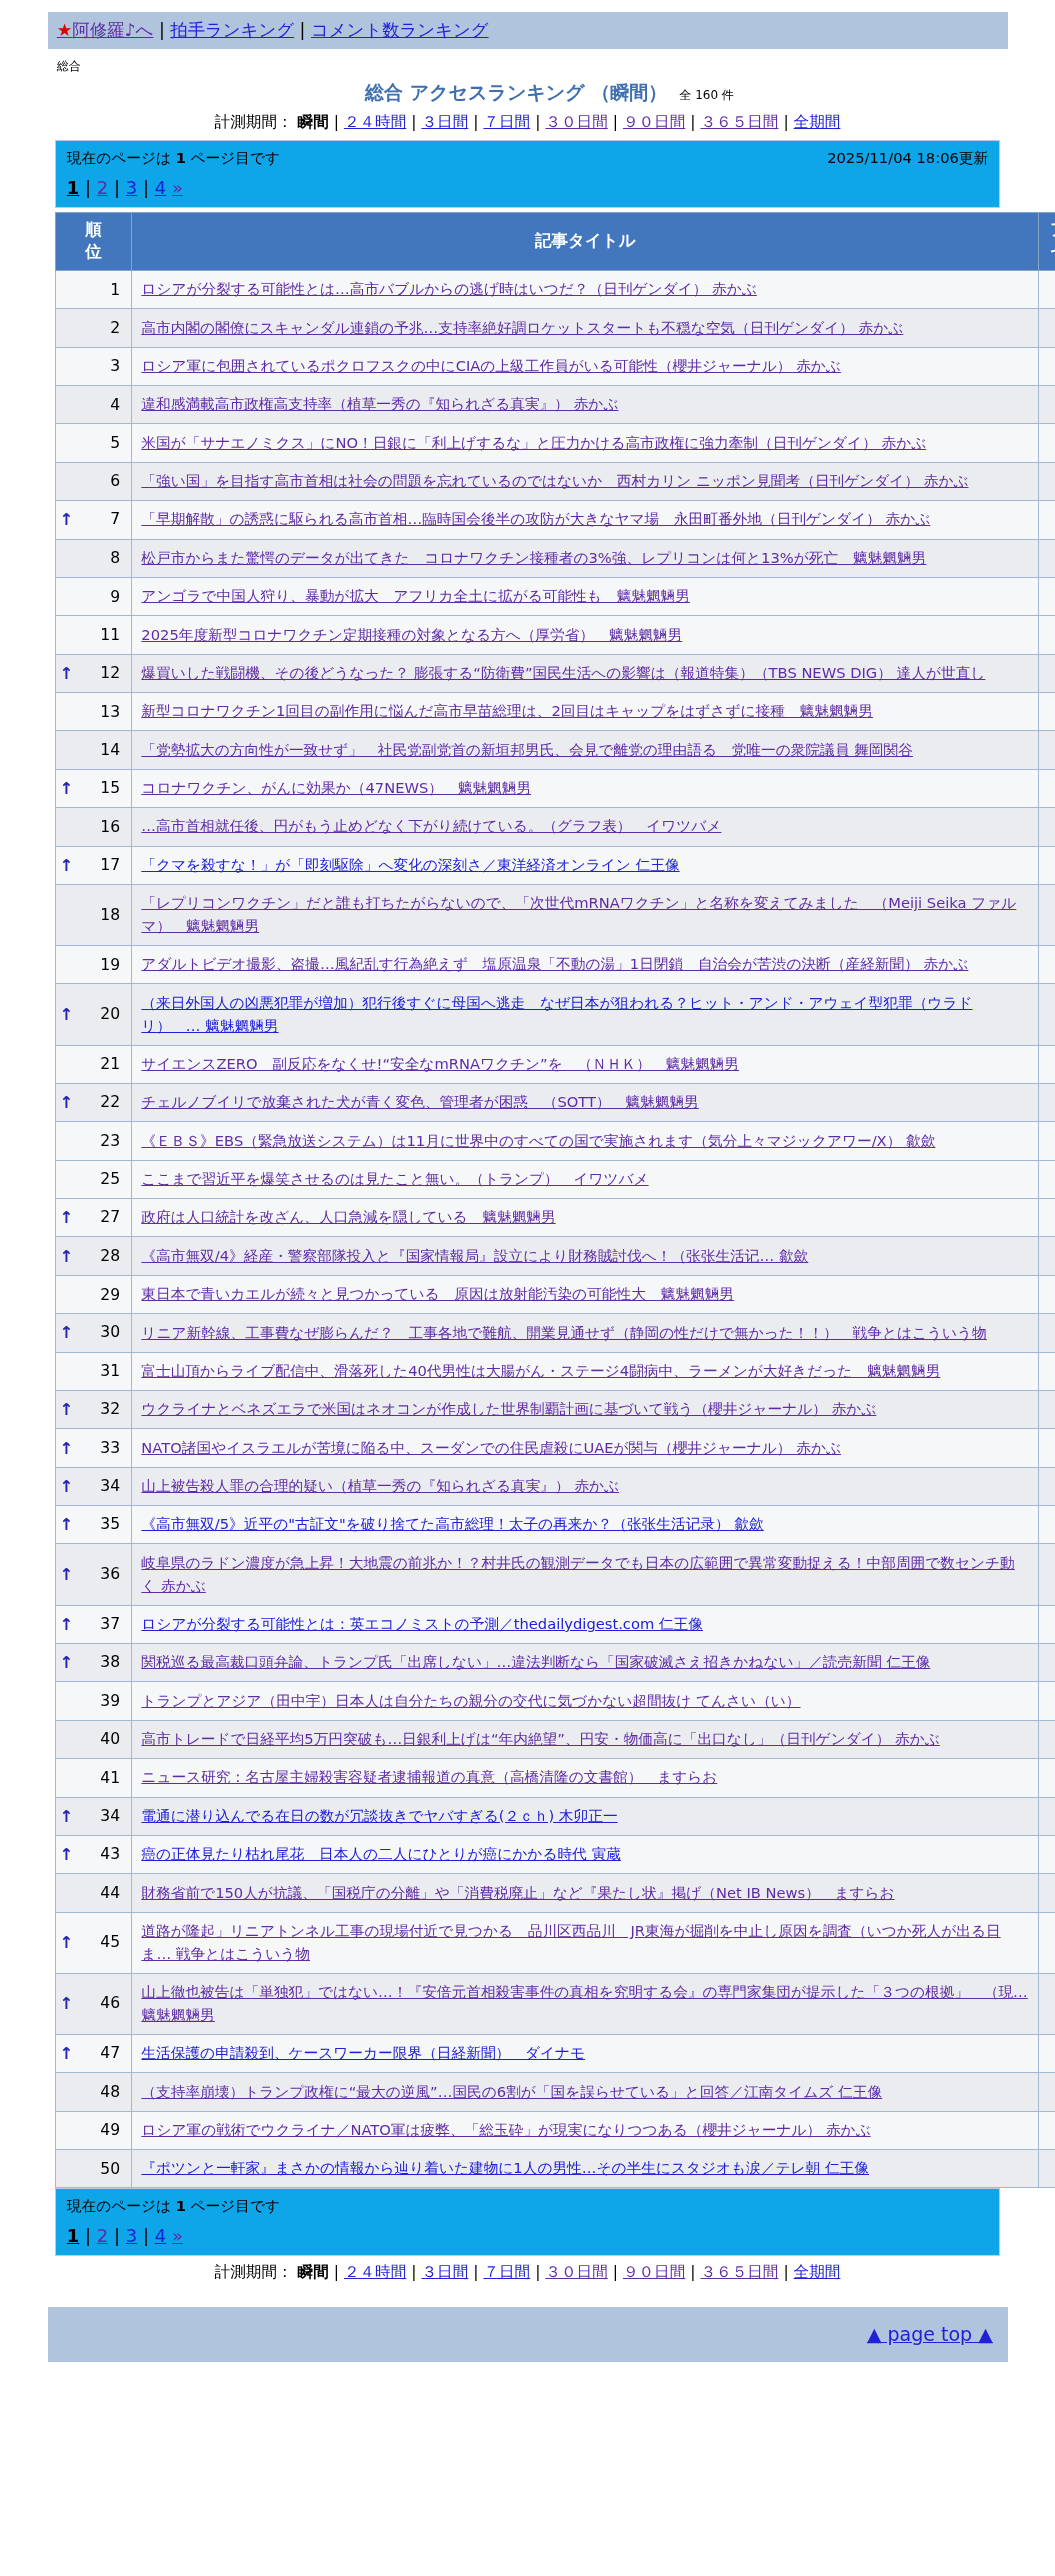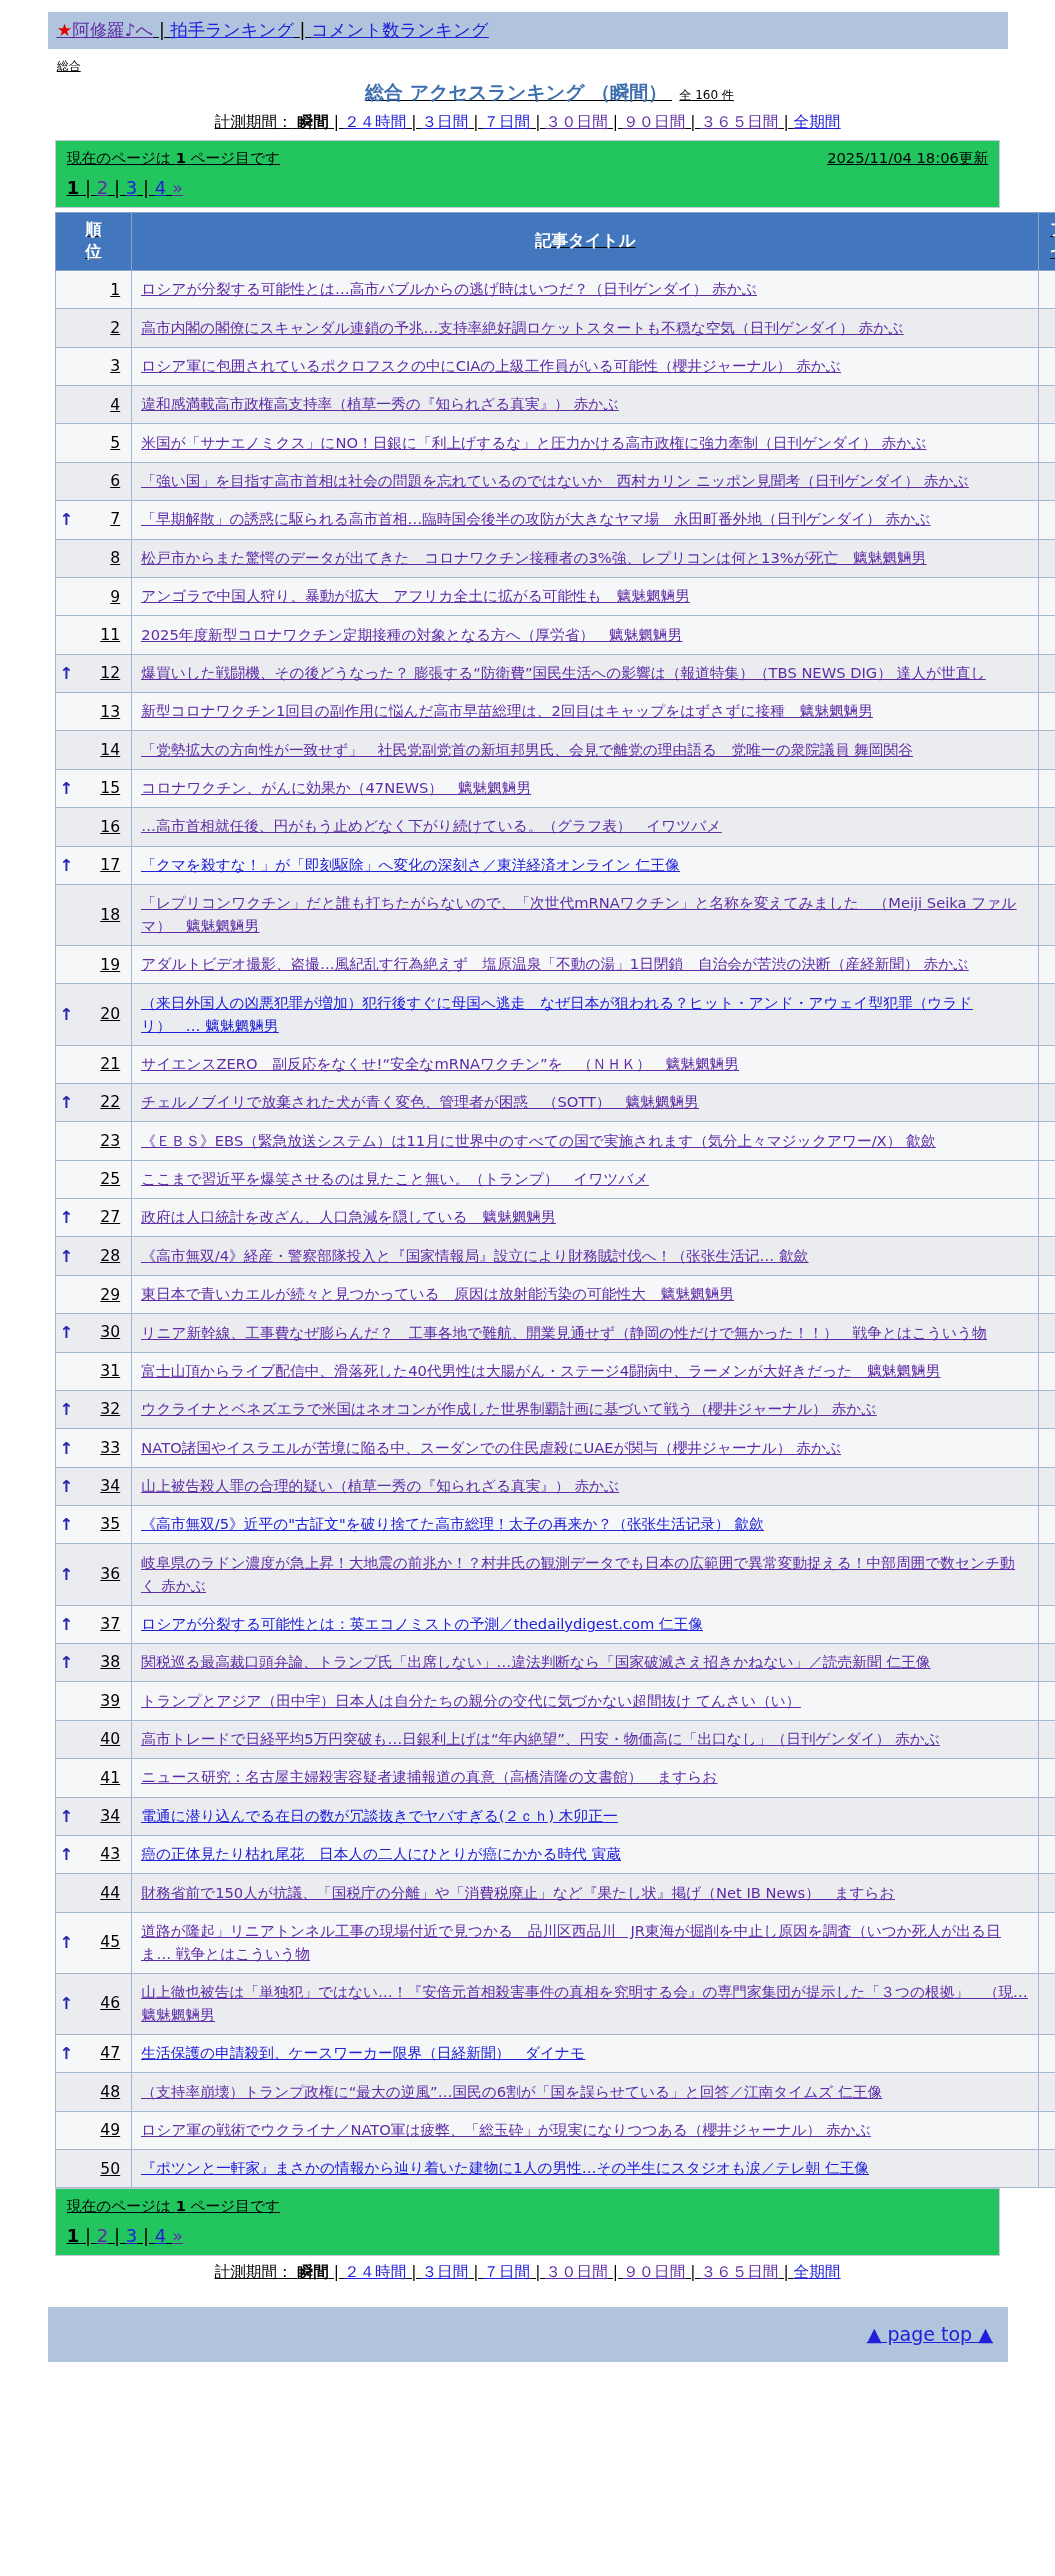--- a/index.html
+++ b/index.html
@@ -1,36 +1,36 @@
 <!DOCTYPE html>
 <html lang="ja" style="font-size:14.7px"><head>
 <meta charset="utf-8">
 <style>
   html,body { margin:0; padding:0; background:#ffffff;
     font-family:"DejaVu Sans","Liberation Sans",sans-serif; color:#000; }
-  .page { width:960px; margin:12px auto;text-decoration:underline; }
+  .page { width:960px; margin:12px auto; }
   a { text-decoration:underline; cursor:pointer; }
   .u { color:#2020d8; }
   .v { color:#5e2ca5; }
   .sep { color:#000; }
 
   .topbar { background:#b0c4de; margin-top:1.8px; padding:6.4px 9.2px;
     font-size:17.4px; }
   .topbar .star { color:#e00000; text-decoration:none; }
 
   .category { font-size:12px; padding:9.2px 9.2px 1.8px 9.2px; }
 
   .title-line { text-align:center; margin:3.7px 0 1.8px 0;padding-left:44px; }
   .title-main { font-size:19px; font-weight:bold; color:#3f6fae; }
   .title-count { font-size:12px; color:#000; margin-left:7.3px; }
 
   .period-line { text-align:center; font-size:15.6px; margin:5.5px 0 7.3px 0; }
   .period-line b { color:#000; }
 
-  .pagebox { margin:0 7.3px; background:#22c55e; border:0.9px solid #c3cbd6;
+  .pagebox { margin:0 7.3px; background:#0ea5e9; border:0.9px solid #c3cbd6;
     padding:7.3px 11px 9.2px 11px; font-size:14.7px; }
   .pagebox .row1 { display:flex; justify-content:space-between; }
   .pagebox .pages { margin-top:9.2px; font-size:18px; }
   .pagebox .cur { font-weight:bold; text-decoration:underline; color:#000; }
 
   table.rank { border-collapse:collapse; margin:3.7px 7.3px 0 7.3px;
     width:1041px; border:0.9px solid #88a4c6; table-layout:fixed; }
   table.rank th { background:#4277bd; color:#fff; font-weight:bold;
     font-size:16.5px; padding:6.4px 3.7px; white-space:pre-line;
     border:0.9px solid #88a4c6; line-height:1.35; }

